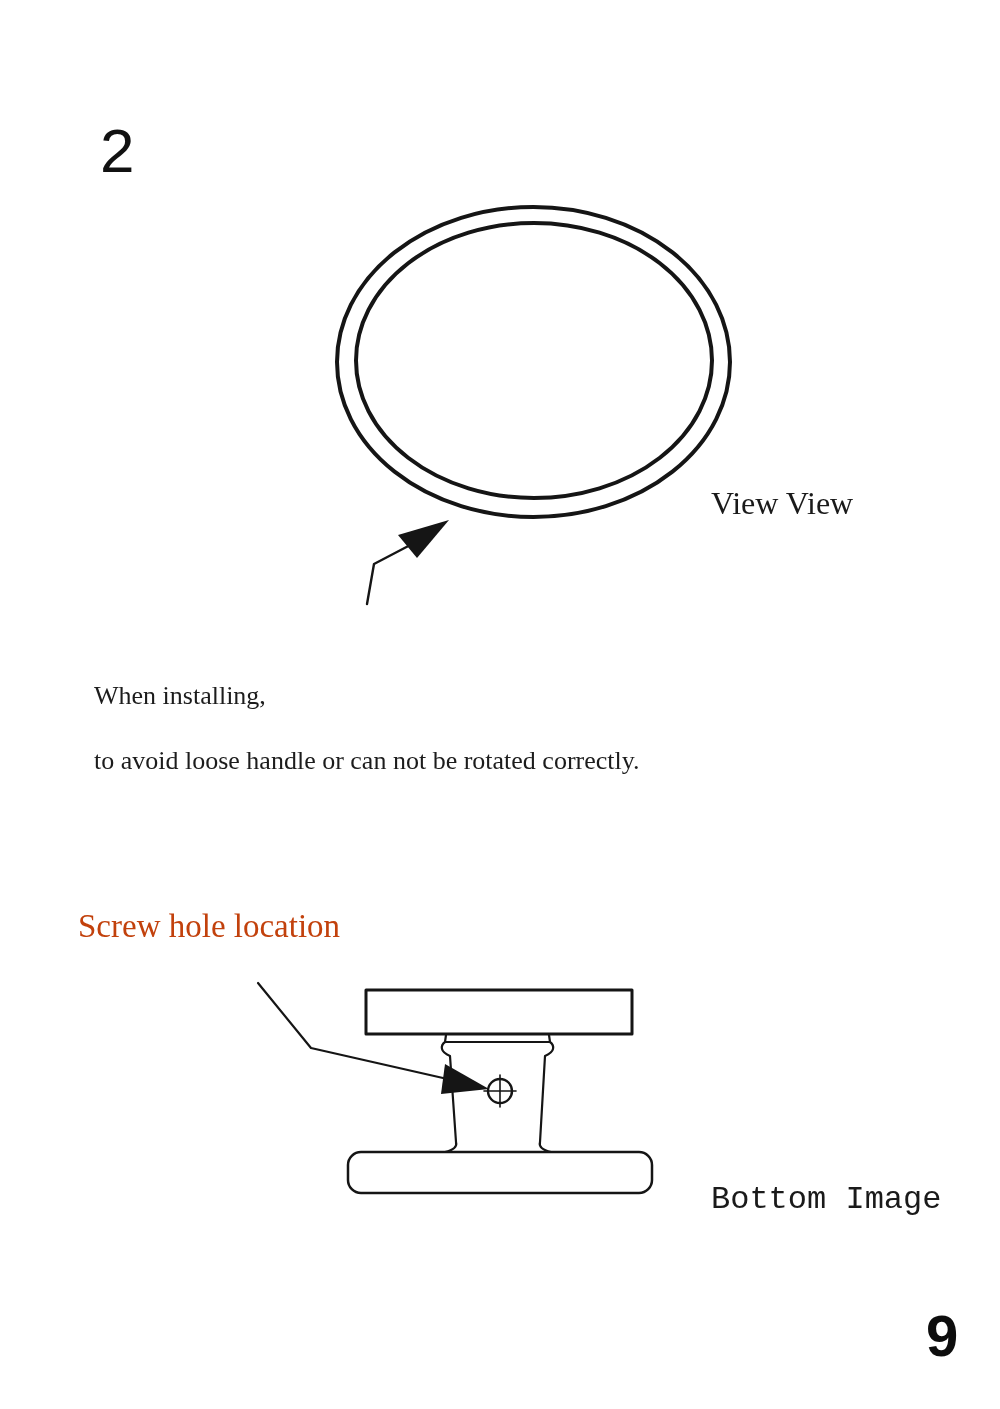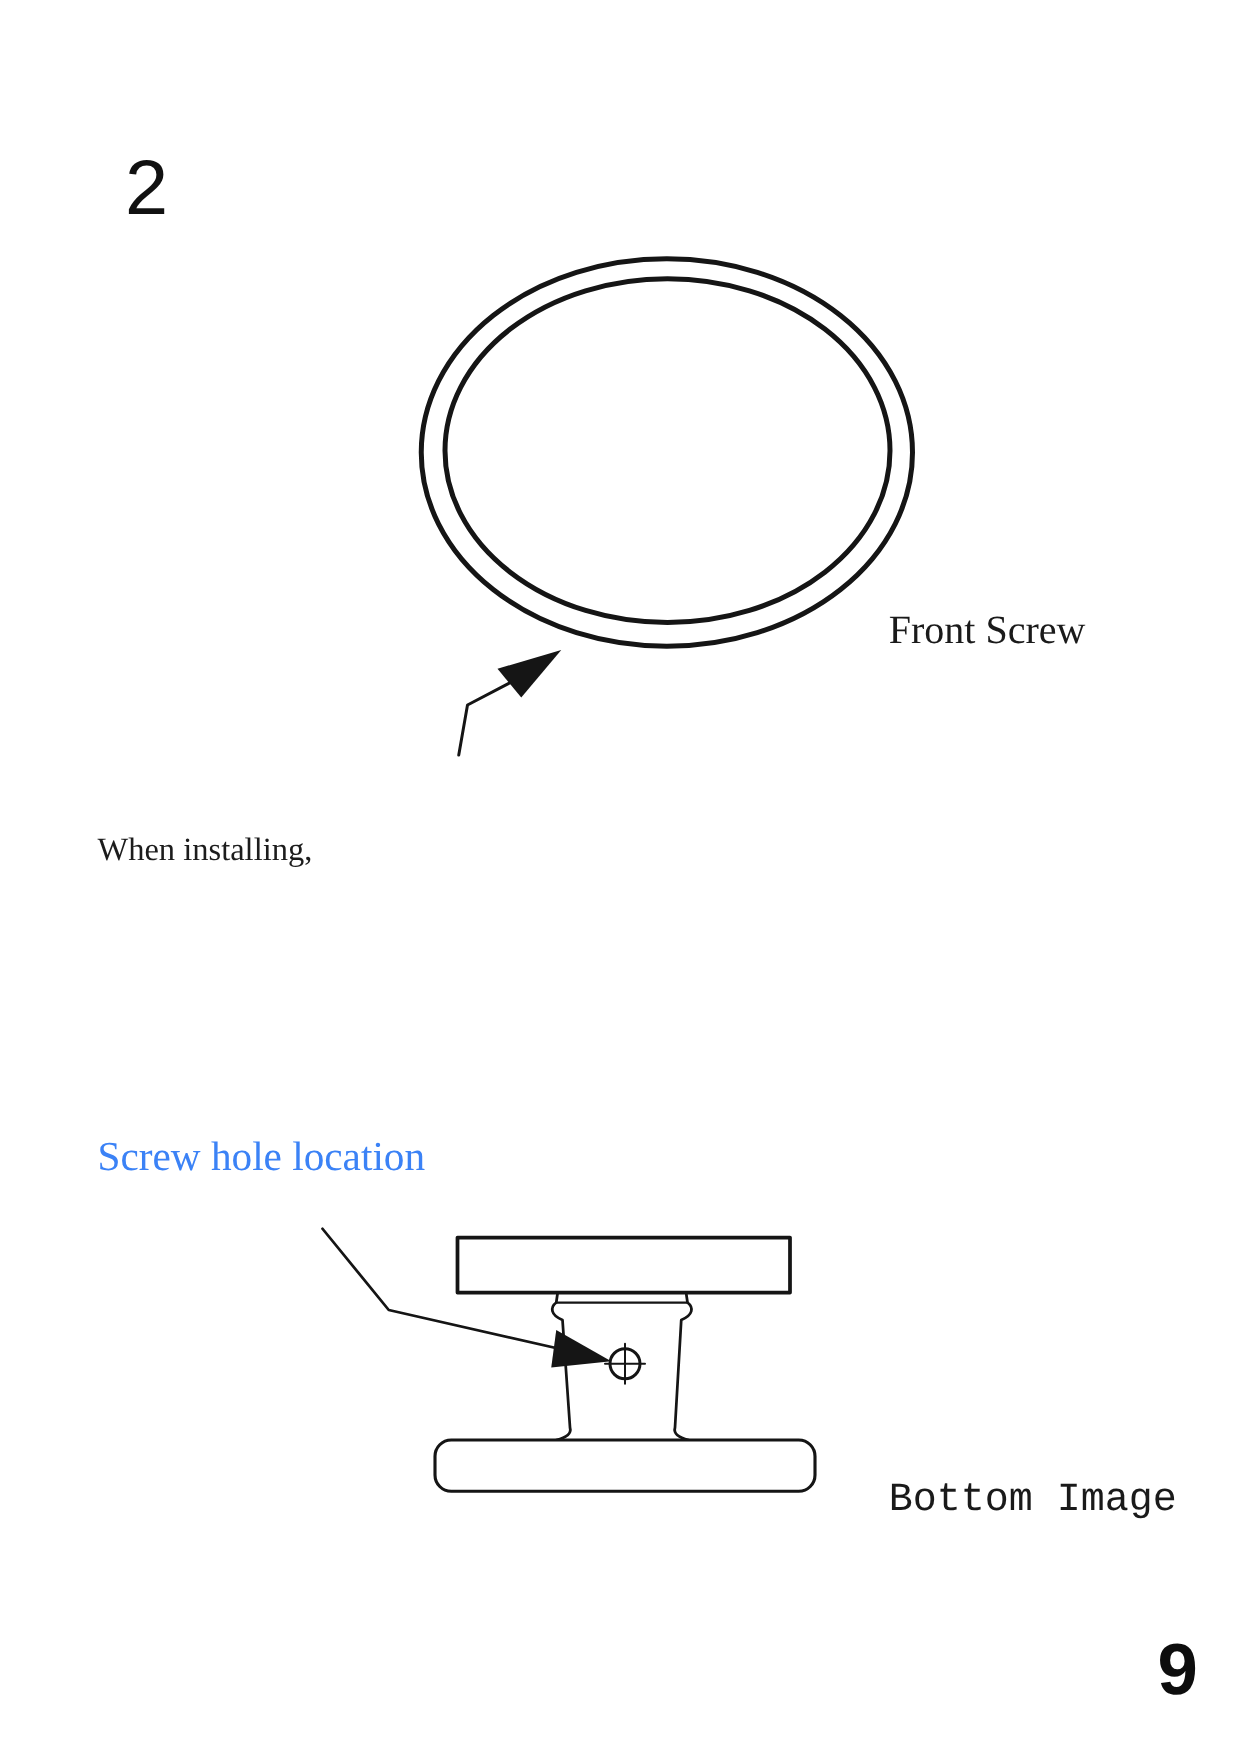--- a/index.html
+++ b/index.html
@@ -41,31 +41,31 @@
   .caption-front { left: 711px; top: 484px; }
   .caption-bottom { left: 711px; top: 1181px; font-family: Liberation Mono, monospace; }
   .body-text {
     position: absolute;
     left: 78px;
     top: 656px;
     width: 880px;
     font-size: 26px;
   }
   .body-text p {
-    margin: 0;
+    margin: 16px;
     line-height: 48.5px;
     white-space: nowrap;
   }
   .heading {
     position: absolute;
     left: 78px;
     top: 906px;
     font-size: 33px;
     line-height: 40px;
-    color: #3b82f6;
+    color: #c2410c;
     white-space: nowrap;
   }
   .page-number {
     position: absolute;
     left: 926px;
     top: 1307px;
     font-family: "Liberation Sans", sans-serif;
     font-weight: bold;
     font-size: 58px;
     line-height: 58px;
@@ -87,24 +87,25 @@
 
   <div class="step-number">2</div>
 
   <svg class="front-svg" width="420" height="430" viewBox="330 190 420 430">
     <ellipse class="stroke" stroke-width="4" cx="533.5" cy="362" rx="196.5" ry="155"></ellipse>
     <ellipse class="stroke" stroke-width="4" cx="534" cy="360.5" rx="178" ry="137.5"></ellipse>
     <polyline class="stroke" stroke-width="2.4" points="367,604 374,564 437,531"></polyline>
     <polygon class="arrowhead" points="449,520 398,535 417,558"></polygon>
   </svg>
 
-  <div class="caption caption-front">Front Screw</div>
+  <div class="caption caption-front">View View</div>
 
   <div class="body-text">
     <p>When installing,</p>
+    <p>to avoid loose handle or can not be rotated correctly.</p>
   </div>
 
   <div class="heading">Screw hole location</div>
 
   <svg class="bottom-svg" width="445" height="235" viewBox="235 970 445 235">
 
     <rect class="stroke fill-white" stroke-width="3" x="366" y="990" width="266" height="44"></rect>
     <path class="stroke" stroke-width="2.2" d="M446,1035 L445,1042 Q441,1045 442,1049 Q443,1053 450,1056 L456,1142 Q458,1149 445,1152"></path>
     <path class="stroke" stroke-width="2.2" d="M549,1035 L550,1042 Q554,1045 553,1049 Q552,1053 545,1056 L540,1142 Q538,1149 551,1152"></path>
     <line class="stroke" stroke-width="1.8" x1="445" y1="1042" x2="550" y2="1042"></line>

